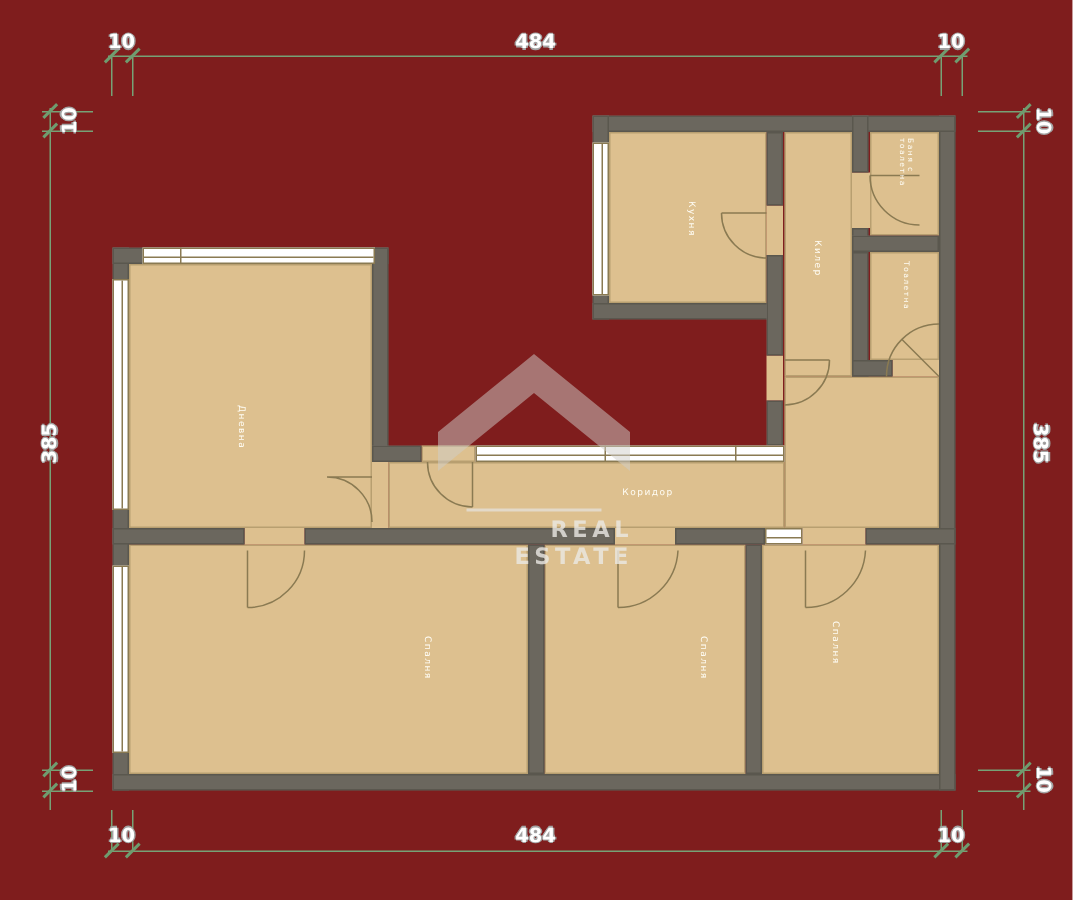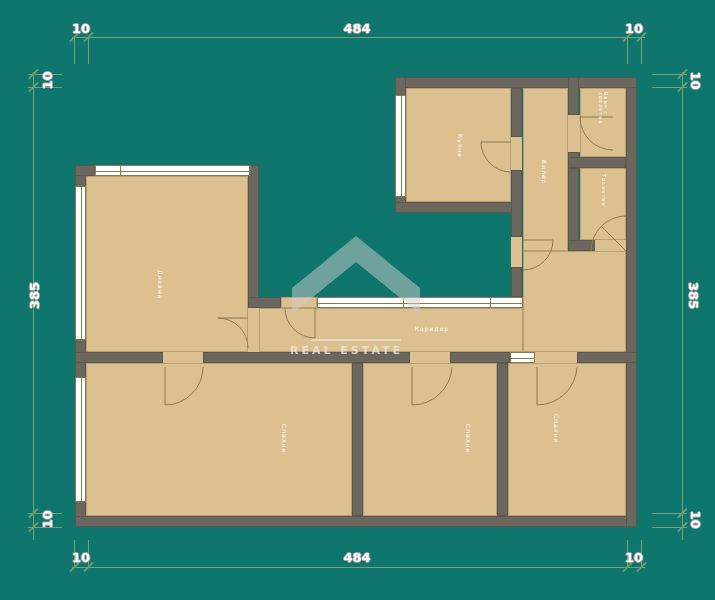--- a/index.html
+++ b/index.html
@@ -1,16 +1,16 @@
 <!DOCTYPE html>
 <html><head>
 <meta charset="utf-8">
 <style>
   html,body{margin:0;padding:0;background:#ffffff;}
-  .canvas{position:relative;width:715px;height:600px;background:#0f766e;overflow:hidden;
+  .canvas{position:relative;width:715px;height:600px;background:#7f1d1d;overflow:hidden;
           font-family:"DejaVu Sans","Liberation Sans",sans-serif;}
   
   .dl,.ext{position:absolute;background:#76a276;}
   .tick{position:absolute;width:13px;height:2px;background:#6f9c6f;transform:rotate(-45deg);}
   .dim-num{position:absolute;color:#ffffff;font-size:13px;font-weight:bold;text-align:center;
            text-shadow:-1px 0 0 #a3a3a3,1px 0 0 #a3a3a3,0 -1px 0 #a3a3a3,0 1px 0 #a3a3a3;}
   .rot-l{transform:rotate(-90deg);transform-origin:center;}
   .rot-r{transform:rotate(90deg);transform-origin:center;}
   
   .floor{position:absolute;background:#ddc08f;outline:1px solid rgba(140,120,75,0.45);outline-offset:-1px;}
@@ -25,21 +25,21 @@
   .hlabel{position:absolute;color:#fffdf5;font-size:6px;letter-spacing:1px;text-align:center;line-height:1;}
   .doors{position:absolute;left:0;top:0;}
   
   .wm{position:absolute;pointer-events:none;}
   .wm-chevron{left:292px;top:236px;width:128px;height:78px;background:rgba(208,206,201,0.5);
               clip-path:polygon(0 52px,64px 0,128px 52px,128px 78px,64px 26px,0 78px);}
   .wm-brand{left:298px;top:294px;width:116px;text-align:center;font-size:31px;font-weight:bold;
             letter-spacing:5px;color:rgba(246,244,240,0.85);
             text-shadow:0 0 1px rgba(170,168,162,0.55);}
   .wm-line{left:311px;top:339px;width:90px;height:2px;background:rgba(230,228,223,0.7);}
-  .wm-tagline{left:290px;top:344px;width:132px;text-align:left;font-size:11px;font-weight:bold;
+  .wm-tagline{left:290px;top:344px;width:132px;text-align:right;font-size:15px;font-weight:bold;
               letter-spacing:3px;color:rgba(235,233,228,0.8);}
 </style>
 </head>
 <body>
 
 <div class="canvas">
 
   <div class="dl" style="left:72px;top:37px;width:573px;height:1px;"></div>
   <div class="dl" style="left:72px;top:567px;width:573px;height:1px;"></div>
   <div class="dl" style="left:33px;top:72px;width:1px;height:468px;"></div>

